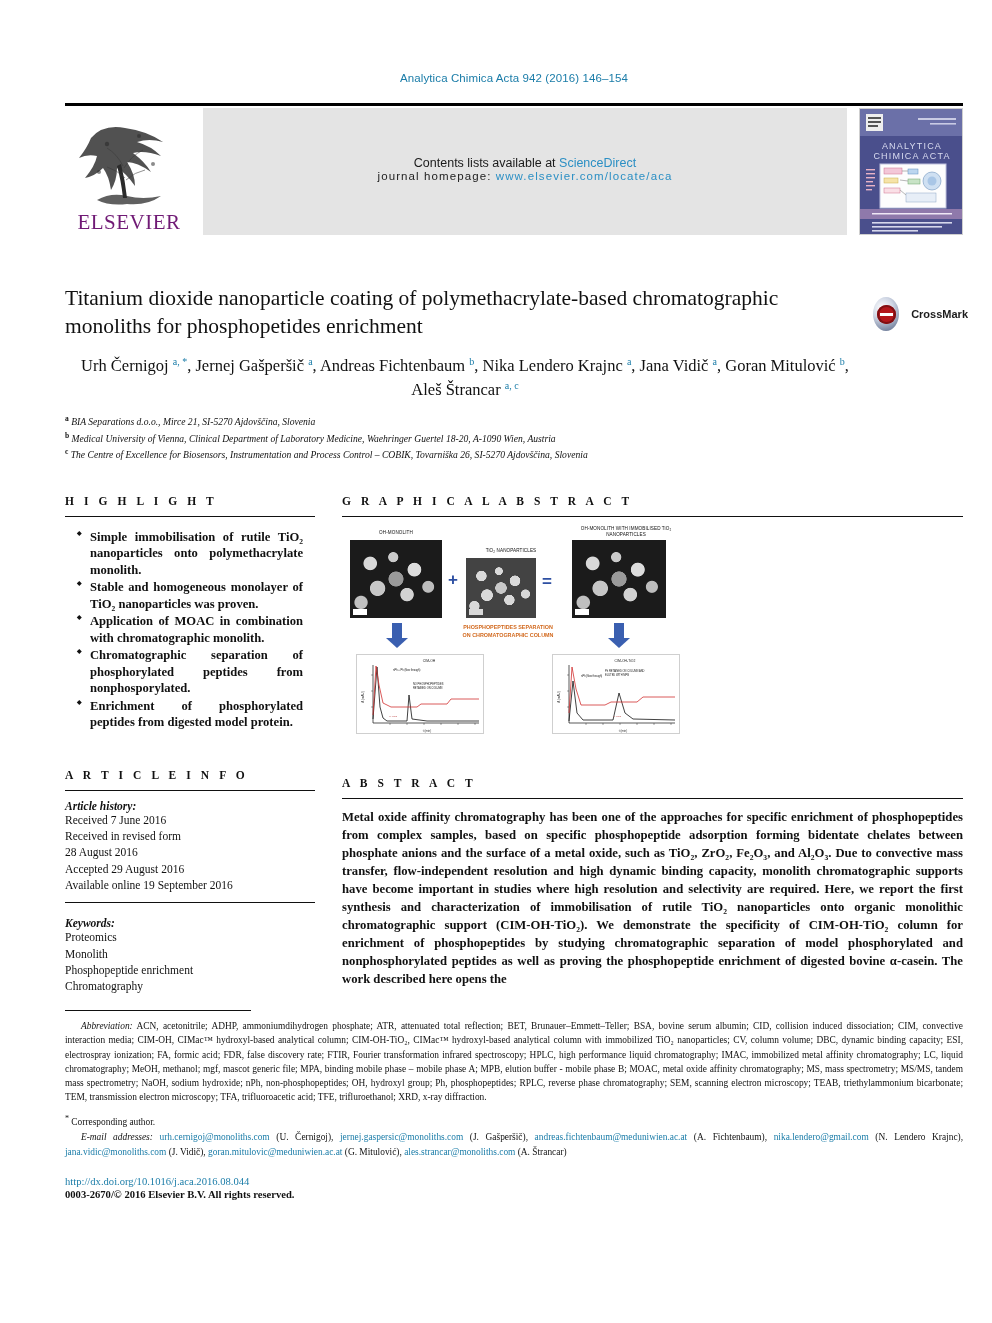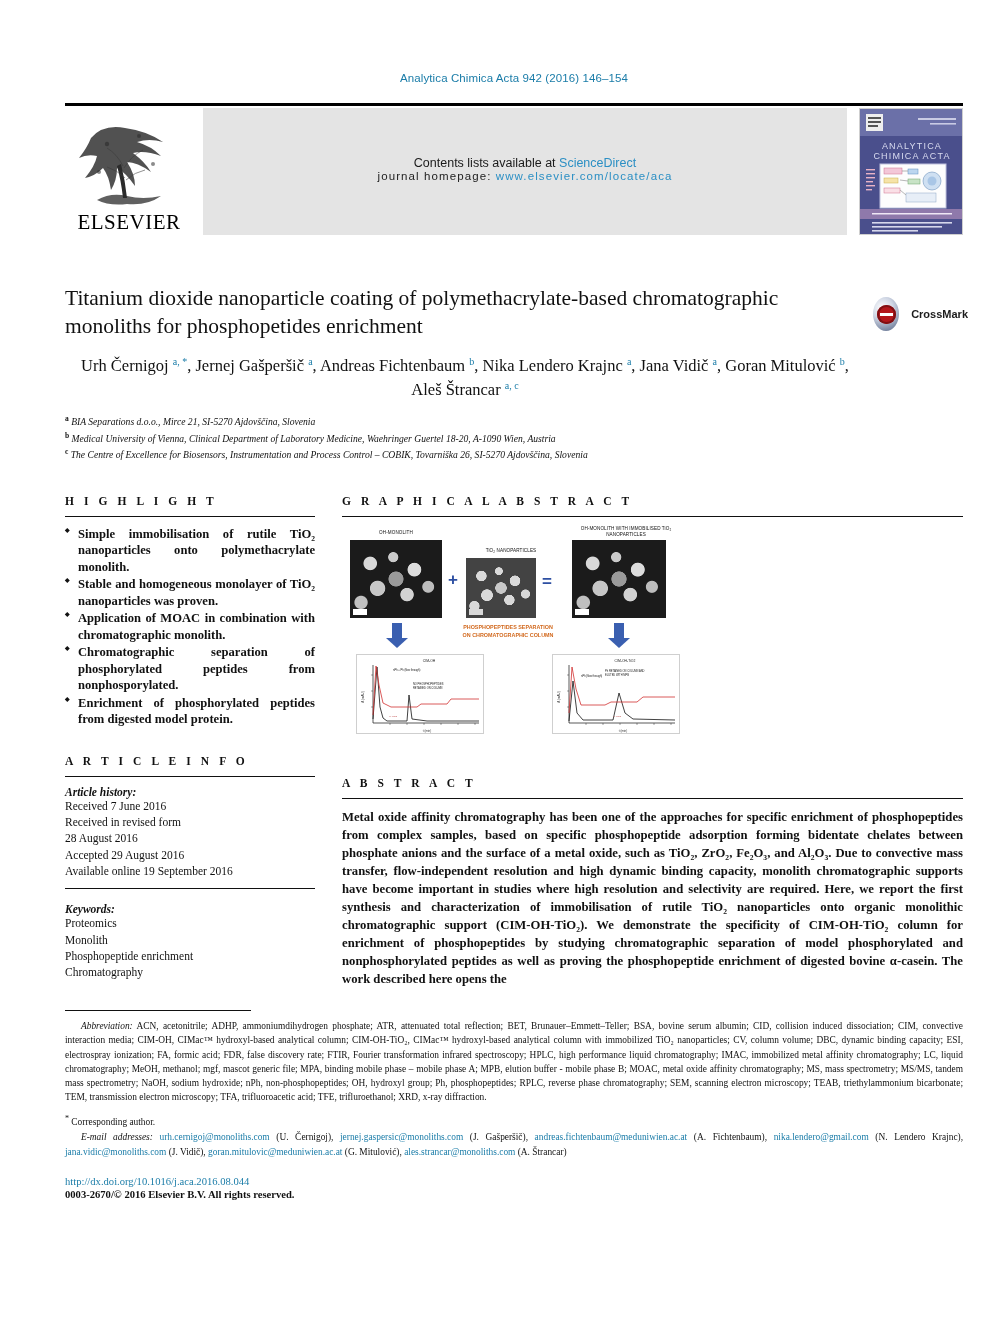--- a/index.html
+++ b/index.html
@@ -37,21 +37,21 @@
   .elsevier-logo {
     width: 128px; flex: none;
     display: flex; flex-direction: column;
     align-items: center; justify-content: flex-end;
     padding-bottom: 2px;
   }
   .tree-wrap { width: 104px; height: 92px; position: relative; }
   .elsevier-word {
     font-family: "Liberation Serif", serif;
     font-size: 21px; letter-spacing: .5px;
-    color: #000000; font-weight: 400;
+    color: #701a75; font-weight: 400;
     line-height: 1;
   }
 
   .journal-band {
     flex: 1; background: #e4e4e4; margin-left: 10px;
     display: flex; flex-direction: column;
     align-items: center; justify-content: center;
     padding: 8px 0 14px;
   }
   .contents-line {
@@ -127,21 +127,21 @@
   .col-right { position: absolute; left: 324px; top: 495px; width: 621px; }
 
   .sec-head {
     font-family: "Liberation Serif", serif;
     font-size: 11.5px; font-weight: bold;
     letter-spacing: 3.6px; color: #111;
     padding-bottom: 9px;
   }
   .rule { border-top: 1.6px solid #111; margin-bottom: 9px; }
 
-  .highlights { list-style: none; margin: 0; padding: 0; }
+  .highlights { list-style: none; margin: 12px; padding: 0; }
   .highlights li {
     position: relative; padding-left: 13px;
     font-family: "Liberation Serif", serif;
     font-size: 12.6px; line-height: 1.31;
     text-align: justify; font-weight: bold;
     margin-bottom: 1px; color: #111;
   }
   .highlights li::before {
     content: "\25C6"; position: absolute; left: 0; top: 1px;
     font-size: 6px; color: #111;

